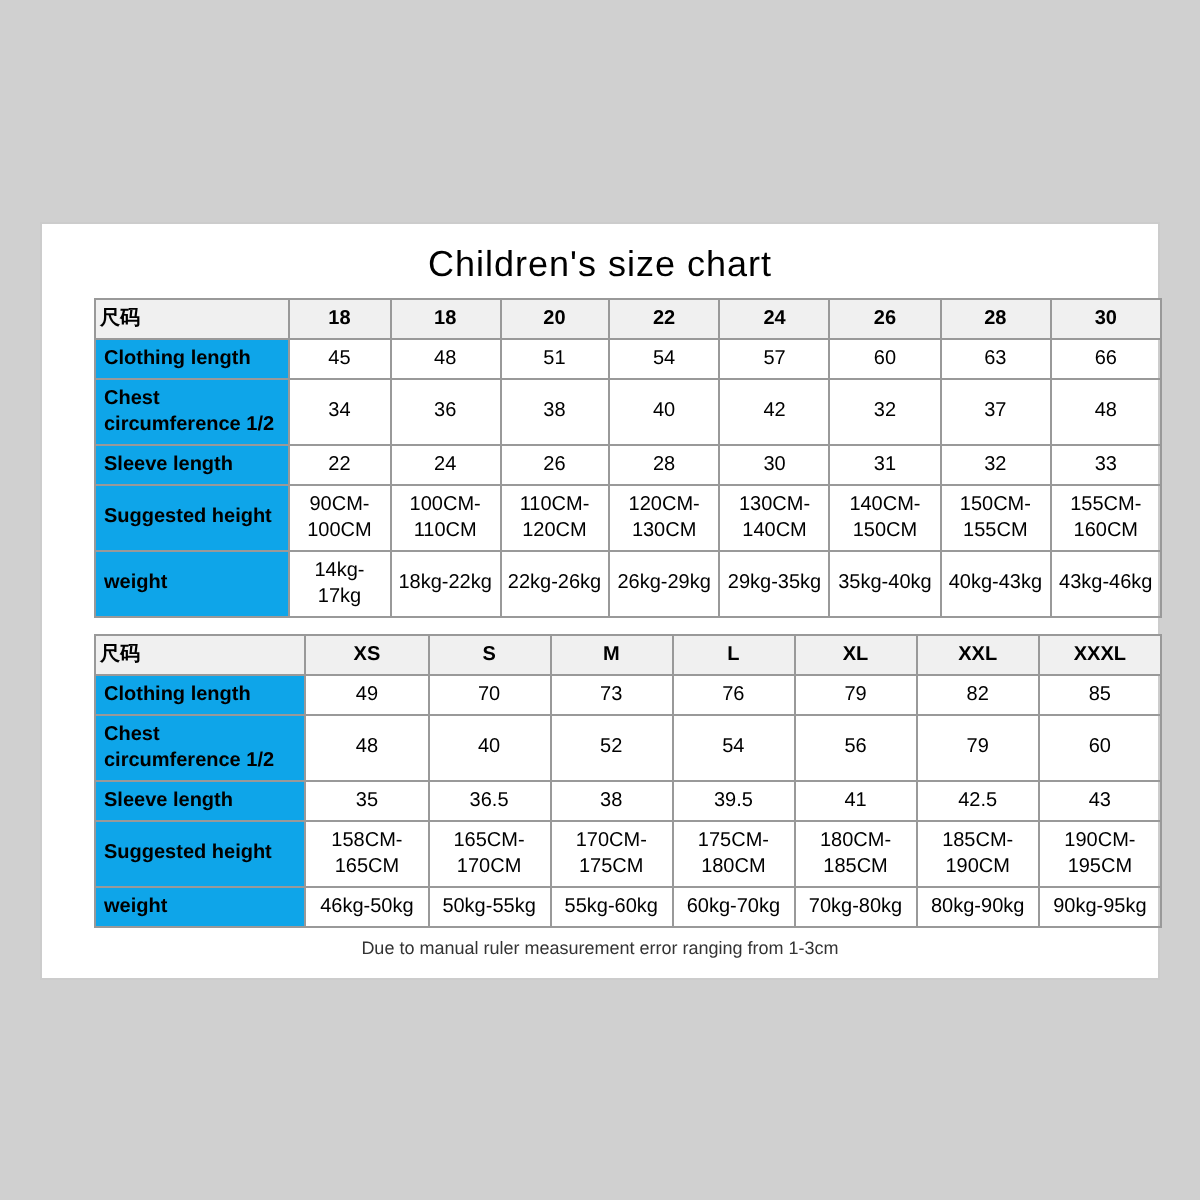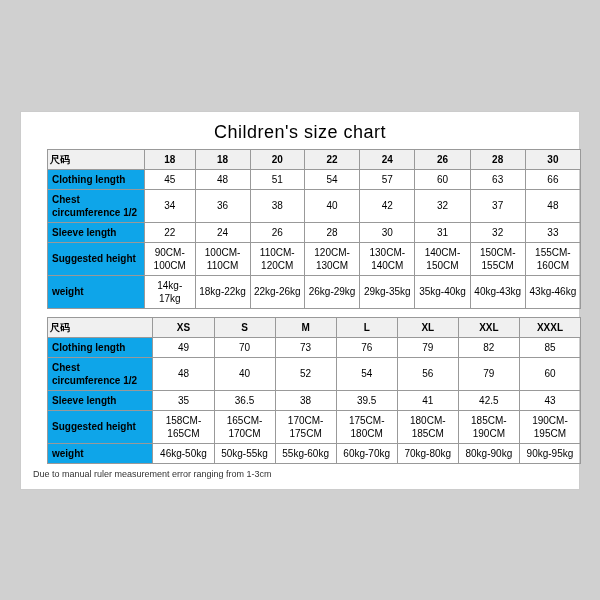--- a/index.html
+++ b/index.html
@@ -44,20 +44,21 @@
     .row-header {
       text-align: left;
       font-weight: bold;
       background: #0ea5e9;
       padding-left: 4px;
     }
     .section-gap {
       height: 8px;
     }
     .footer-note {
+      text-align: center;
       font-size: 9px;
       margin-top: 5px;
       color: #333;
     }
   </style>
 </head>
 <body>
 
 <div class="chart-container">
 

